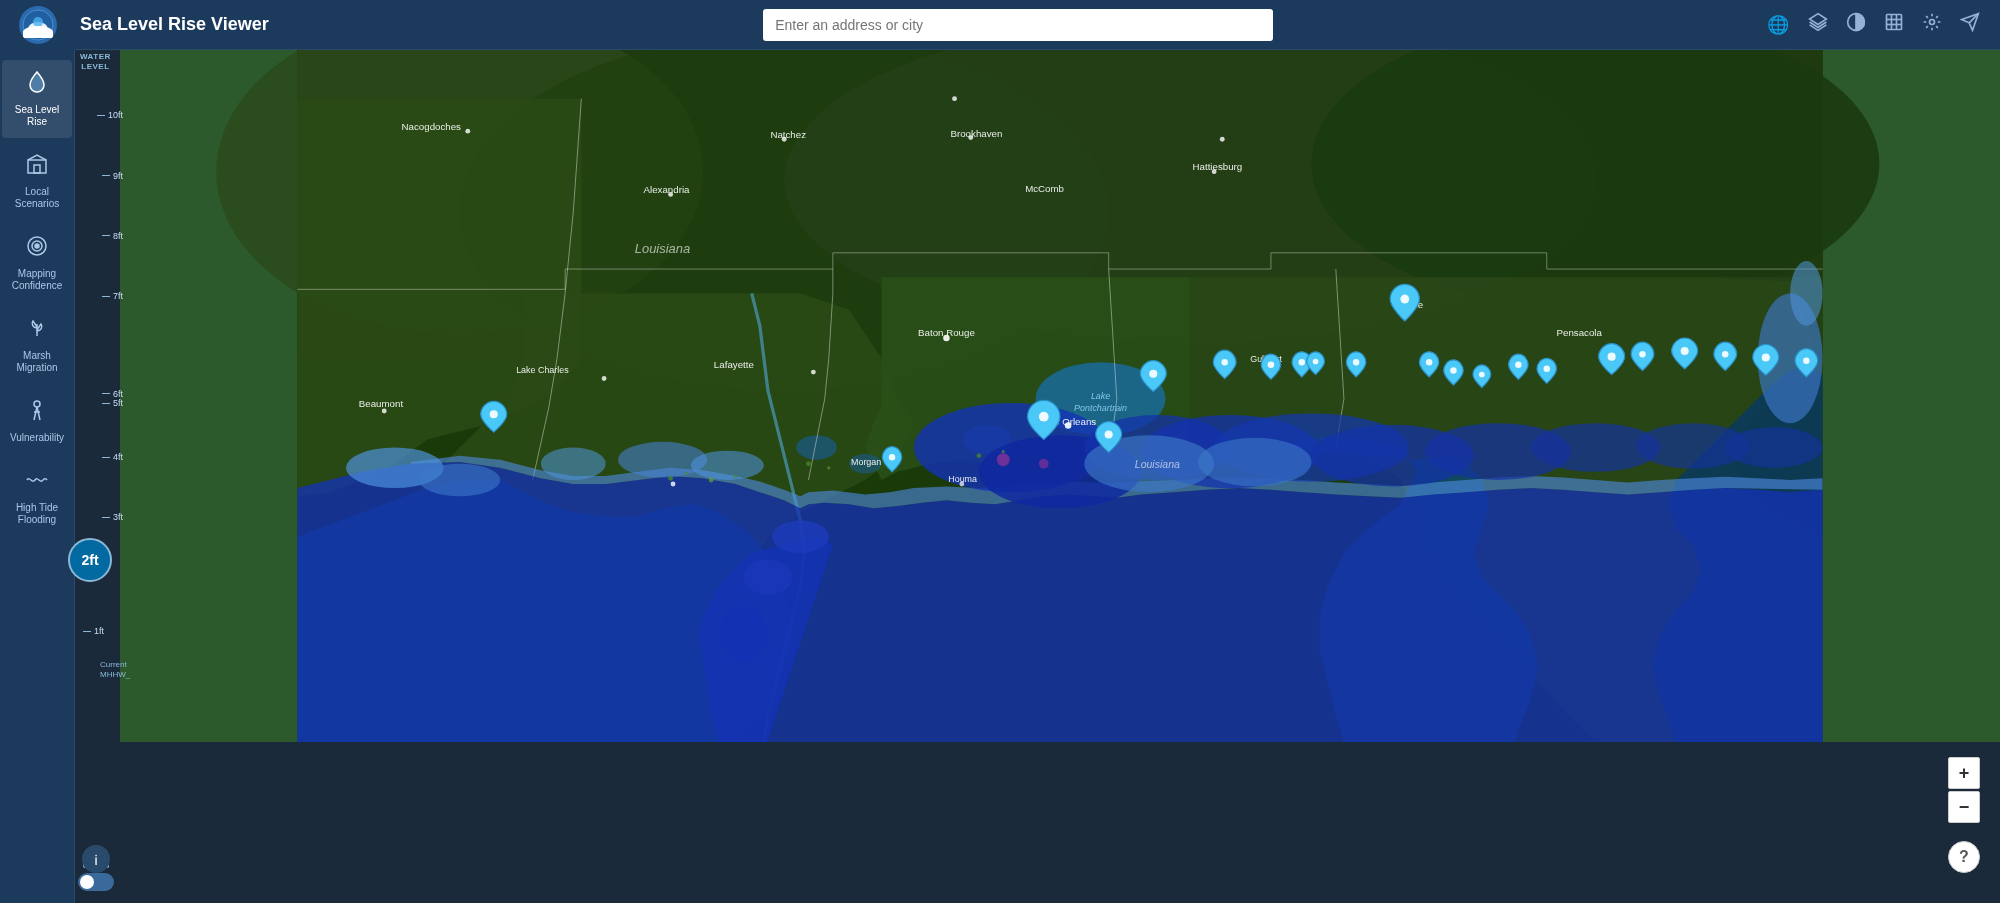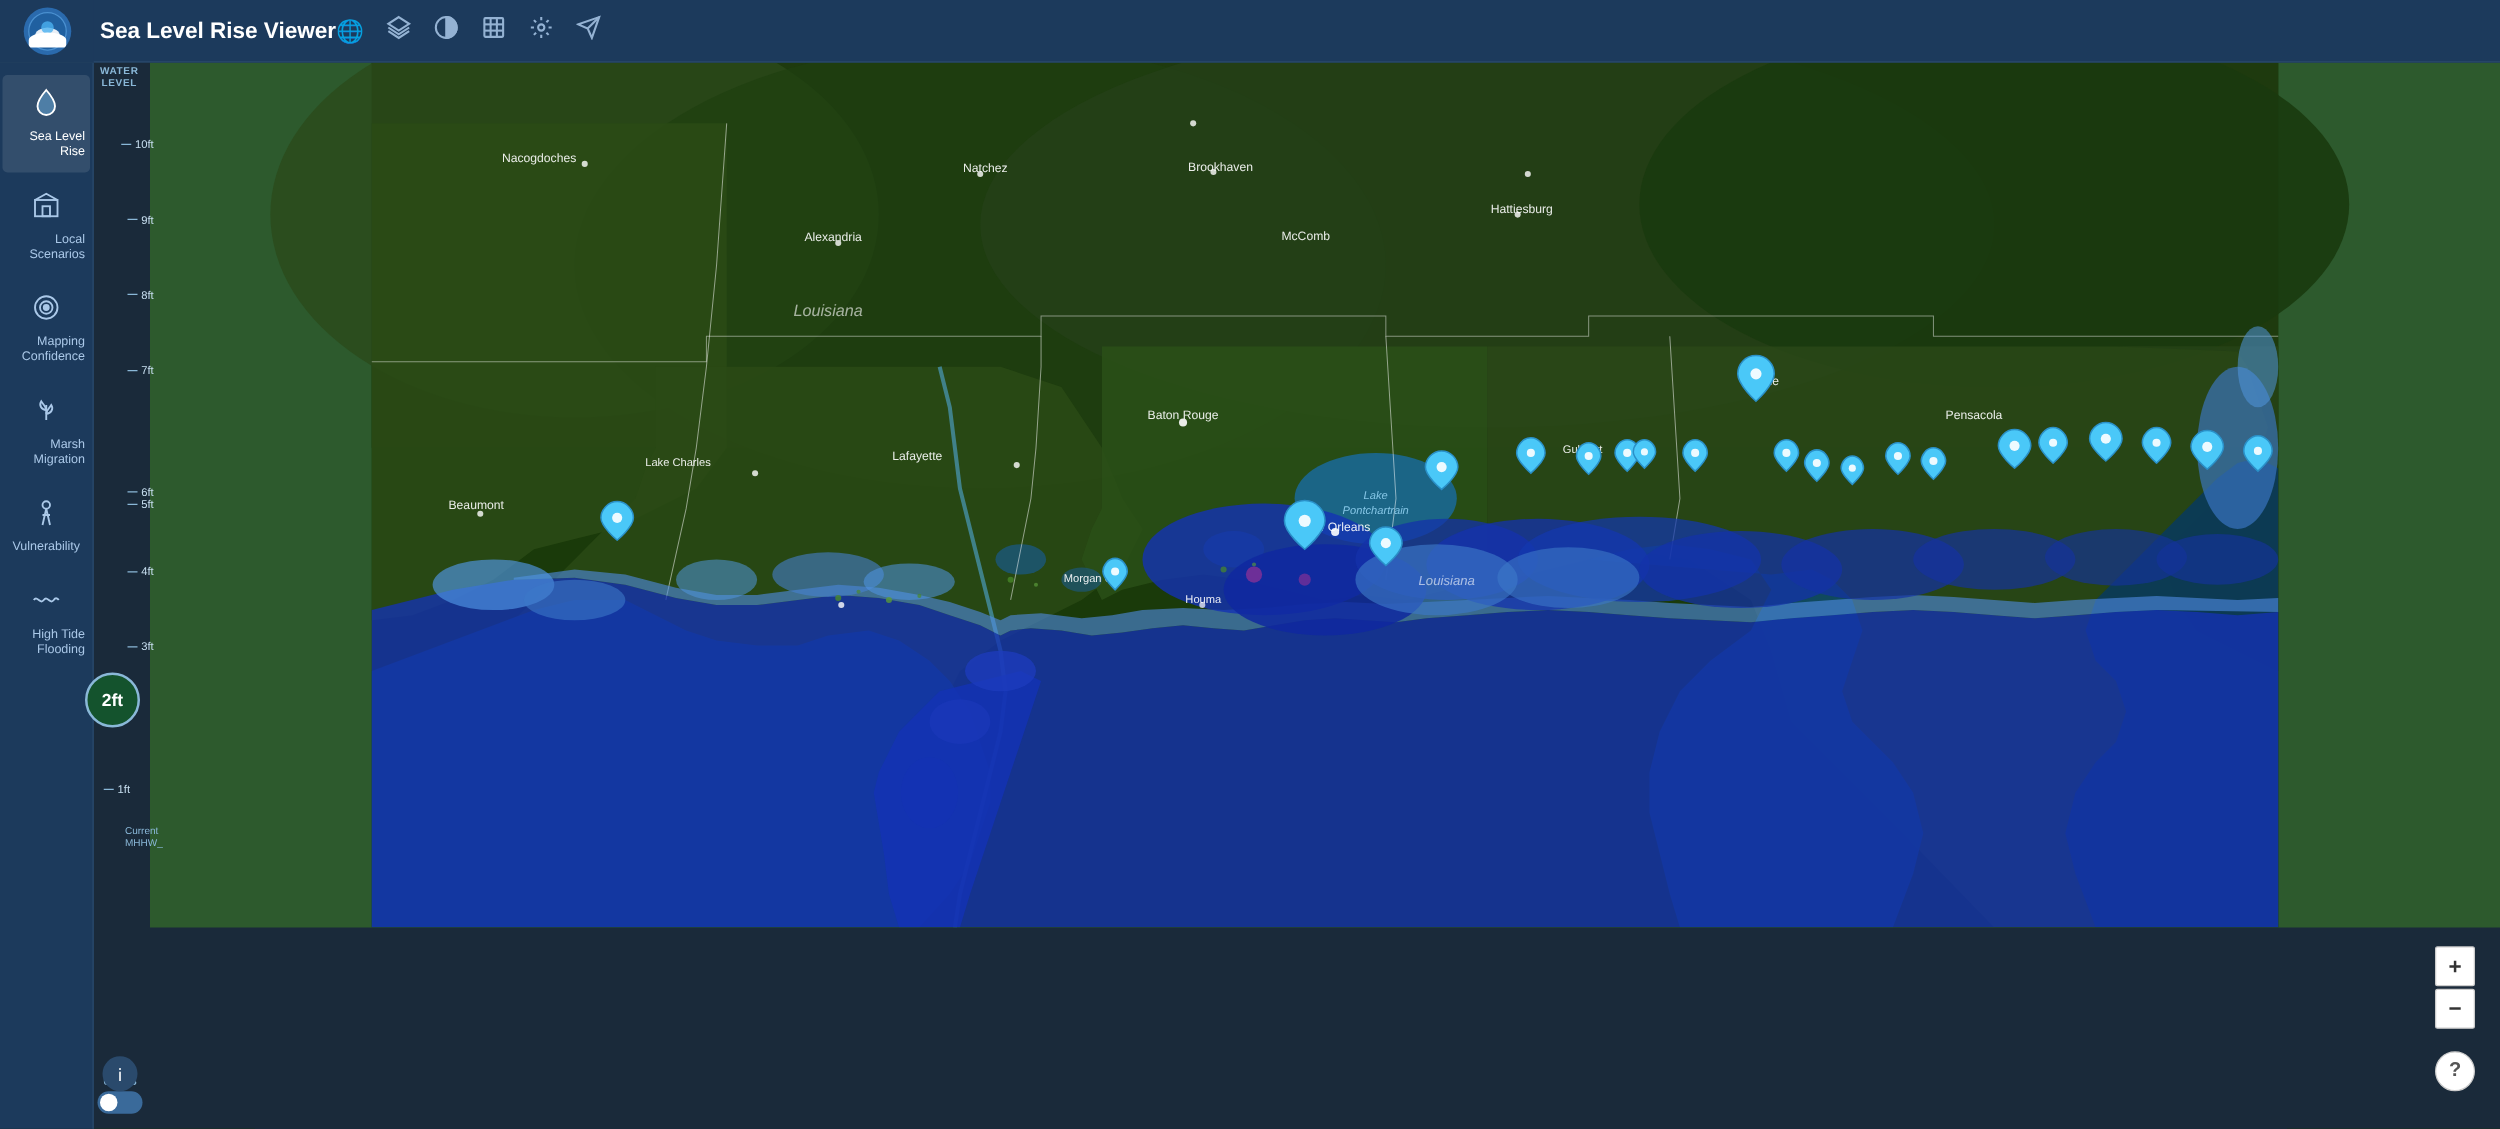--- a/index.html
+++ b/index.html
@@ -46,24 +46,24 @@
       background: #1c3a5c; display: flex; flex-direction: column; align-items: center;
       padding-top: 10px; z-index: 99; border-right: 1px solid #2a4a6c;
     }
     .sidebar-item {
       display: flex; flex-direction: column; align-items: center; justify-content: center;
       width: 70px; padding: 10px 4px; cursor: pointer; border-radius: 4px;
       margin-bottom: 4px; color: #aac8e8;
     }
     .sidebar-item.active { color: white; background: rgba(255,255,255,0.1); }
     .sidebar-icon { font-size: 22px; margin-bottom: 4px; }
-    .sidebar-label { font-size: 10px; text-align: right; line-height: 1.2; color: inherit; }
+    .sidebar-label { font-size: 10px; text-align: center; line-height: 1.2; color: inherit; }
     #current-level-bubble {
       position: absolute; left: 68px; top: 538px; width: 44px; height: 44px;
-      background: #14532d; border-radius: 50%; display: flex; align-items: center;
+      background: #0369a1; border-radius: 50%; display: flex; align-items: center;
       justify-content: center; z-index: 102; border: 2px solid #8ab8d8; cursor: pointer;
     }
     #current-level-text { color: white; font-size: 14px; font-weight: bold; }
 
     
     #map-container {
       position: absolute; top: 50px; left: 120px; width: 1880px; height: 692px;
       background: #2d5a2d; overflow: hidden; z-index: 1;
     }
 
@@ -134,20 +134,23 @@
   <div id="logo-area">
     <div id="logo-icon">
       <svg width="32" height="32" viewBox="0 0 32 32">
         <circle cx="16" cy="16" r="15" fill="#2060a0" stroke="#4a90d0" stroke-width="1"></circle>
         <ellipse cx="16" cy="20" rx="10" ry="7" fill="white" opacity="0.9"></ellipse>
         <circle cx="16" cy="13" r="5" fill="#4ab0f0" opacity="0.8"></circle>
       </svg>
     </div>
   </div>
   <div id="app-title">Sea Level Rise Viewer</div>
+  <div id="search-container">
+    <input id="search-input" type="text" placeholder="Enter an address or city" style="">
+  </div>
   <div id="header-tools">
     <span class="header-tool-icon">🌐</span>
     <span class="header-tool-icon">
       <svg width="20" height="20" viewBox="0 0 24 24" fill="none" stroke="#aac8e8" stroke-width="2">
         <polygon points="12 2 22 8.5 12 15 2 8.5 12 2"></polygon>
         <polyline points="22 15.5 12 22 2 15.5"></polyline>
         <polyline points="22 12 12 18.5 2 12"></polyline>
       </svg>
     </span>
     <span class="header-tool-icon">

